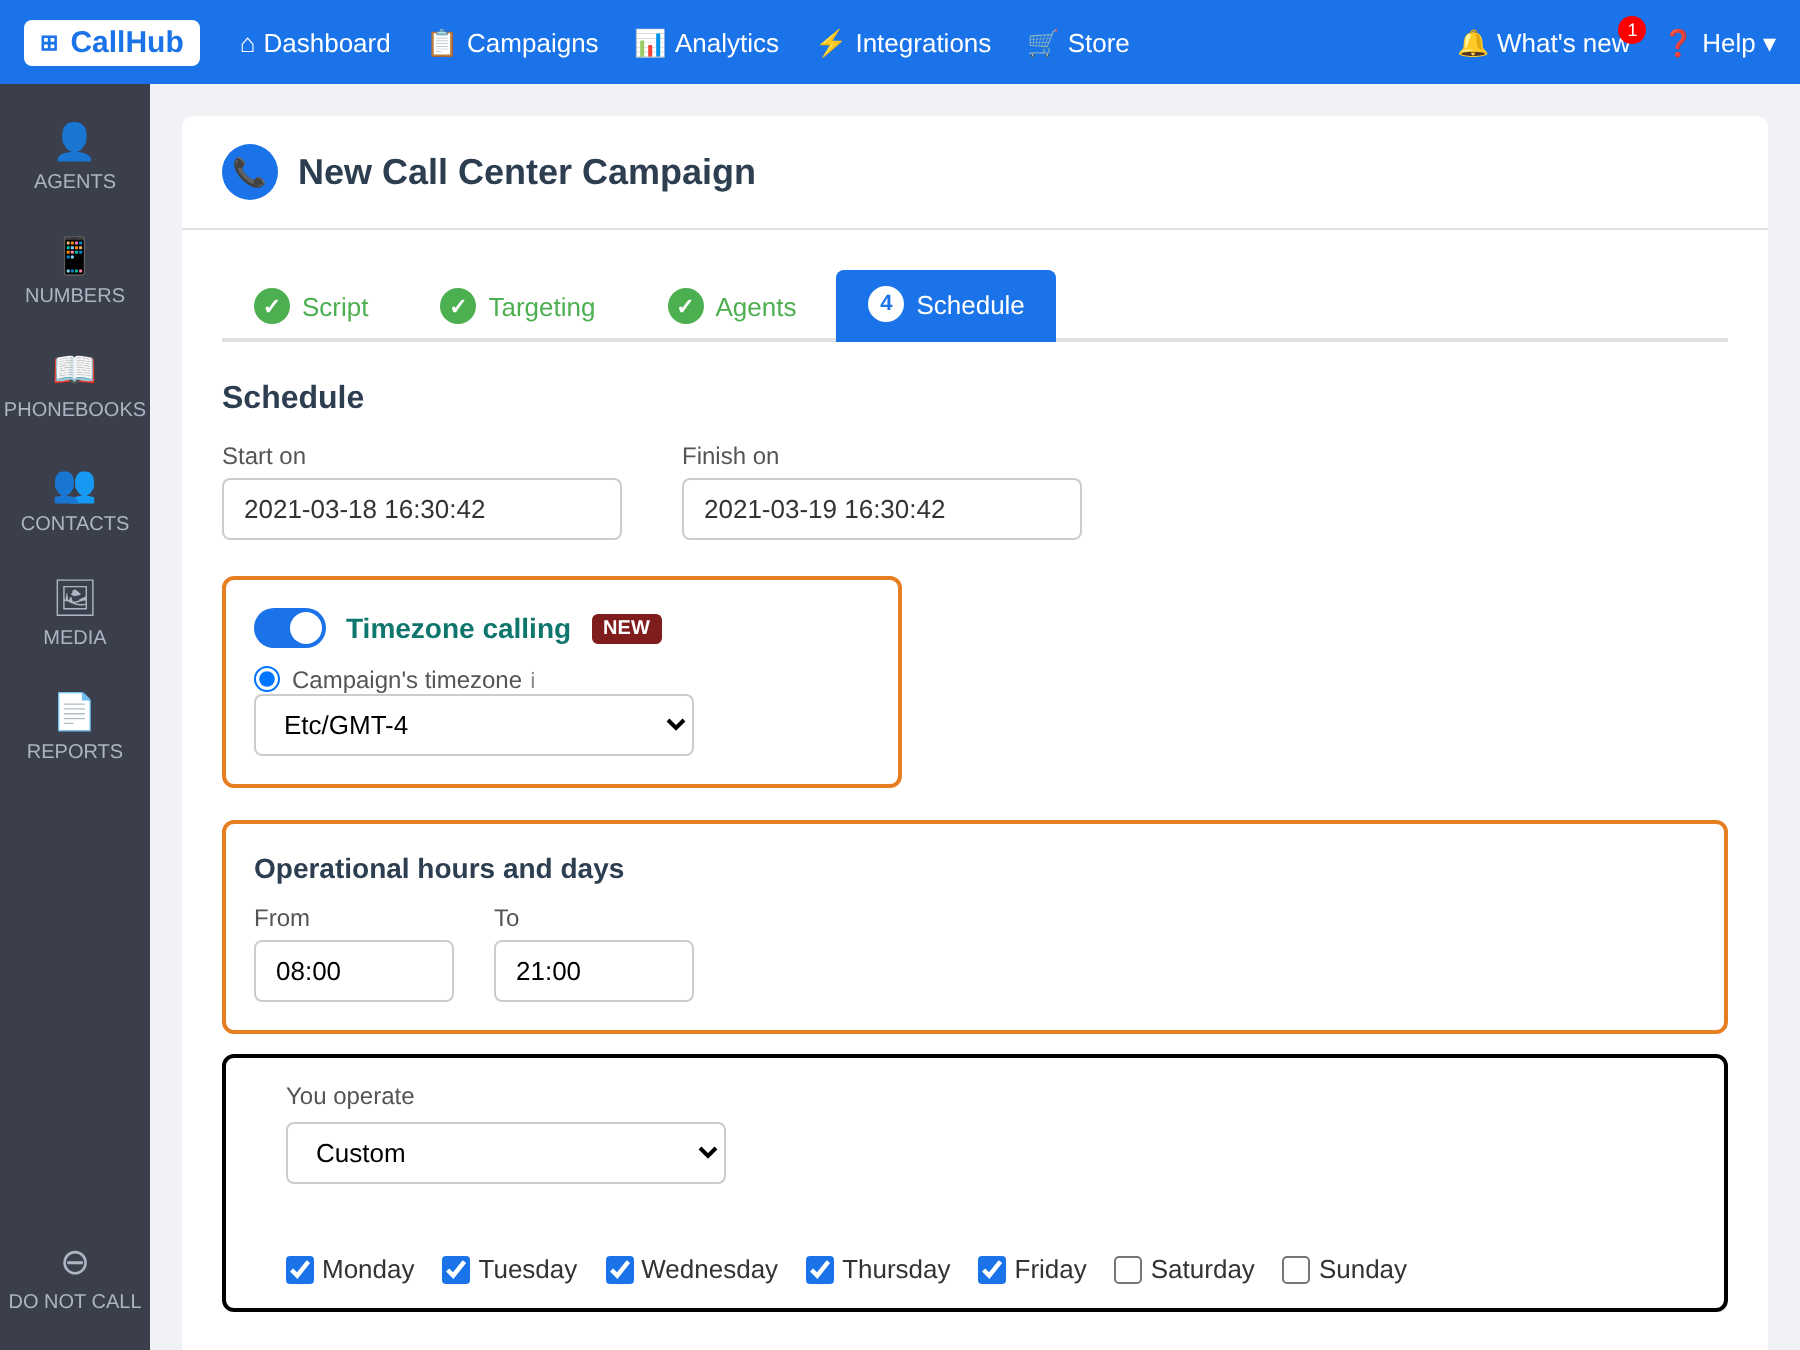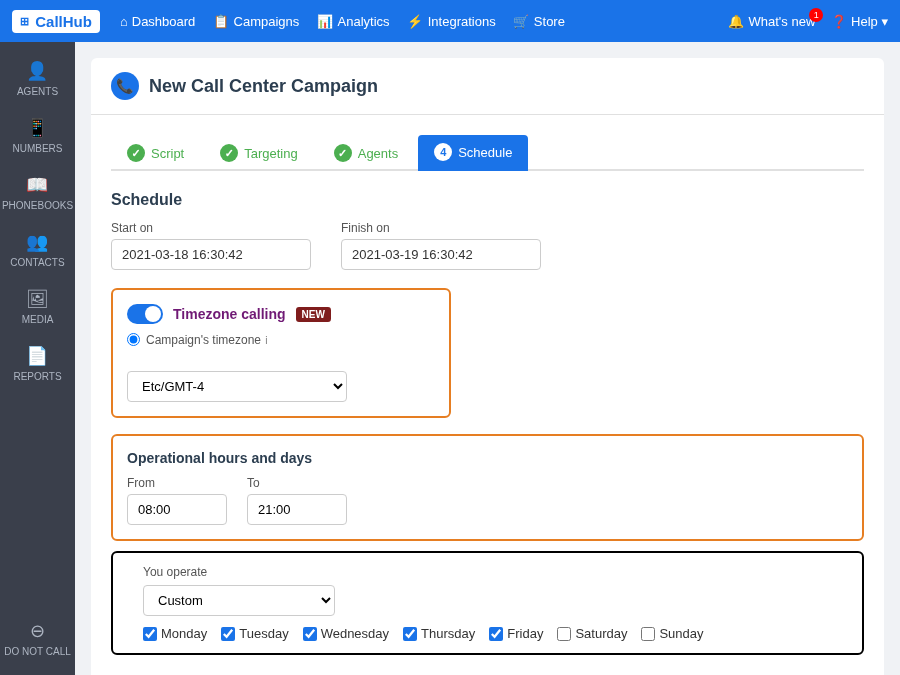--- a/index.html
+++ b/index.html
@@ -125,26 +125,26 @@
     }
     .timezone-header { display: flex; align-items: center; gap: 10px; margin-bottom: 8px; }
     .toggle {
       width: 36px; height: 20px; background: #1a73e8; border-radius: 10px;
       position: relative; cursor: pointer;
     }
     .toggle::after {
       content: ''; position: absolute; top: 2px; right: 2px;
       width: 16px; height: 16px; background: white; border-radius: 50%;
     }
-    .timezone-label { font-weight: 600; font-size: 14px; color: #701a75; }
+    .timezone-label { font-weight: 600; font-size: 14px; color: #0f766e; }
     .new-badge {
       background: #7f1d1d; color: white; font-size: 10px; font-weight: bold;
       padding: 2px 6px; border-radius: 3px;
     }
-    .radio-group { display: flex; align-items: center; gap: 6px; margin-bottom: 24px; }
+    .radio-group { display: flex; align-items: center; gap: 6px; margin-bottom: 0; }
     .radio-group input { width: auto; }
     .radio-group label { font-size: 12px; color: #555; display: flex; align-items: center; gap: 4px; }
     .timezone-select {
       border: 1px solid #ccc; border-radius: 4px; padding: 6px 10px;
       font-size: 13px; width: 220px; background: white; cursor: pointer;
     }
 
     
     .operational-box {
       border: 2px solid #e67e22;
@@ -163,23 +163,23 @@
     
     .you-operate-box {
       border: 2px solid #000000;
       border-radius: 6px;
       padding: 12px 30px;
       margin-top: 10px;
     }
     .you-operate-label { font-size: 12px; color: #555; margin-bottom: 6px; }
     .operate-select {
       border: 1px solid #ccc; border-radius: 4px; padding: 6px 10px;
-      font-size: 13px; width: 192px; background: white; cursor: pointer; margin-bottom: 10px;
-    }
-    .days-row { display: flex; align-items: center; gap: 14px; flex-wrap: wrap; }
+      font-size: 13px; width: 220px; background: white; cursor: pointer; margin-bottom: 10px;
+    }
+    .days-row { display: flex; align-items: center; gap: 14px; flex-wrap: wrap; margin-top: 25px; }
     .day-check { display: flex; align-items: center; gap: 4px; font-size: 13px; color: #333; }
     .day-check input[type="checkbox"] { width: 14px; height: 14px; accent-color: #1a73e8; cursor: pointer; }
 
     
     .footer-buttons { display: flex; justify-content: center; gap: 10px; margin-top: 20px; }
     .btn-back {
       background: white; border: 1px solid #ccc; color: #555;
       padding: 8px 22px; border-radius: 4px; cursor: pointer; font-size: 13px;
     }
     .btn-finish {

